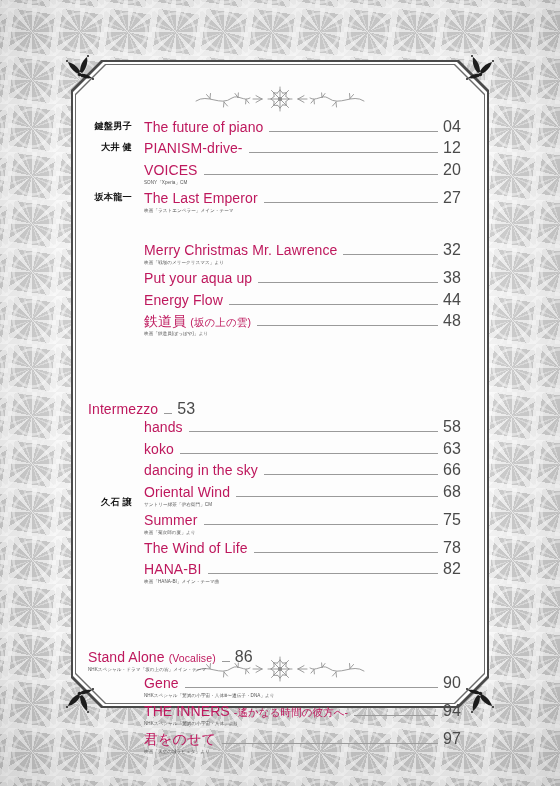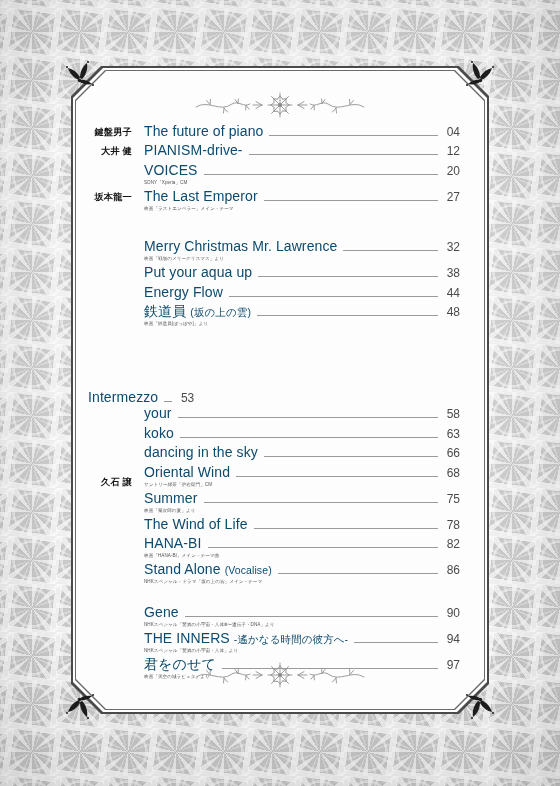--- a/index.html
+++ b/index.html
@@ -44,21 +44,21 @@
   
   .bg-shade{
     position:absolute;inset:0;
     background:
       radial-gradient(120% 90% at 50% 40%, rgba(255,255,255,.28) 0%, rgba(255,255,255,0) 60%),
       linear-gradient(180deg, rgba(0,0,0,.05) 0%, rgba(0,0,0,0) 18%, rgba(0,0,0,0) 82%, rgba(0,0,0,.07) 100%),
       linear-gradient(90deg, rgba(0,0,0,.06) 0%, rgba(0,0,0,0) 14%, rgba(0,0,0,0) 86%, rgba(0,0,0,.06) 100%);
   }
 
   
-  .frame-wrap{position:absolute;left:71px;top:66px;width:418px;height:648px;}
+  .frame-wrap{position:absolute;left:71px;top:60px;width:418px;height:648px;}
 
   .chamfer{
     --c:30px;
     position:absolute;inset:0;
     clip-path:polygon(var(--c) 0, calc(100% - var(--c)) 0, 100% var(--c),
                       100% calc(100% - var(--c)), calc(100% - var(--c)) 100%,
                       var(--c) 100%, 0 calc(100% - var(--c)), 0 var(--c));
   }
   .frame-outer{background:#4a4a4a;}
   .frame-gap{inset:2px;background:#ffffff;}
@@ -89,30 +89,30 @@
   .artist{
     width:56px;flex:0 0 56px;text-align:right;
     font-size:9.2px;font-weight:bold;color:#141414;
     letter-spacing:.2px;line-height:1;
     padding-top:4px;
   }
   .entry{flex:1 1 auto;position:relative;padding-left:12px;min-width:0;}
 
   .titleline{display:flex;align-items:baseline;width:100%;}
   .title{
-    font-size:14px;color:#0c4a6e;white-space:nowrap;
+    font-size:14px;color:#be185d;white-space:nowrap;
     letter-spacing:.1px;line-height:1.12;
   }
   .title .sub-inline{font-size:10.5px;}
   .rule{
     flex:1 1 auto;height:0;border-top:1px solid #9a9a9a;
     margin:0 5px 4px 6px;min-width:8px;
   }
   .pageno{
-    font-size:12px;color:#4a4a4a;width:17px;text-align:right;
+    font-size:16px;color:#4a4a4a;width:17px;text-align:right;
     flex:0 0 17px;
   }
   .subtitle{
     font-size:4.6px;color:#555;letter-spacing:.05px;
     line-height:1.2;margin-top:1px;white-space:nowrap;
     transform-origin:left top;
   }
   .row.has-sub{margin-bottom:2px;}
 </style>
 </head>
@@ -317,21 +317,21 @@
               <div class="title"><span>Intermezzo</span></div>
               <div class="rule"></div>
               <div class="pageno">53</div>
             </div>
           </div>
         </div>
         <div class="row" style="margin-bottom: 3.47px;">
           <div class="artist"></div>
           <div class="entry">
             <div class="titleline">
-              <div class="title"><span>your</span></div>
+              <div class="title"><span>hands</span></div>
               <div class="rule"></div>
               <div class="pageno">58</div>
             </div>
           </div>
         </div>
         <div class="row" style="margin-bottom: 3.47px;">
           <div class="artist"></div>
           <div class="entry">
             <div class="titleline">
               <div class="title"><span>koko</span></div>
@@ -386,21 +386,21 @@
           <div class="artist"></div>
           <div class="entry">
             <div class="titleline">
               <div class="title"><span>HANA-BI</span></div>
               <div class="rule"></div>
               <div class="pageno">82</div>
             </div>
             <div class="subtitle">映画「HANA-BI」メイン・テーマ曲</div>
           </div>
         </div>
-        <div class="row has-sub" style="margin-bottom: 20px;">
+        <div class="row has-sub" style="margin-bottom: 1px; flex-direction: column;">
           <div class="artist"></div>
           <div class="entry">
             <div class="titleline">
               <div class="title"><span>Stand Alone</span> <span class="sub-inline">(Vocalise)</span></div>
               <div class="rule"></div>
               <div class="pageno">86</div>
             </div>
             <div class="subtitle">NHKスペシャル・ドラマ「坂の上の雲」メイン・テーマ</div>
           </div>
         </div>

